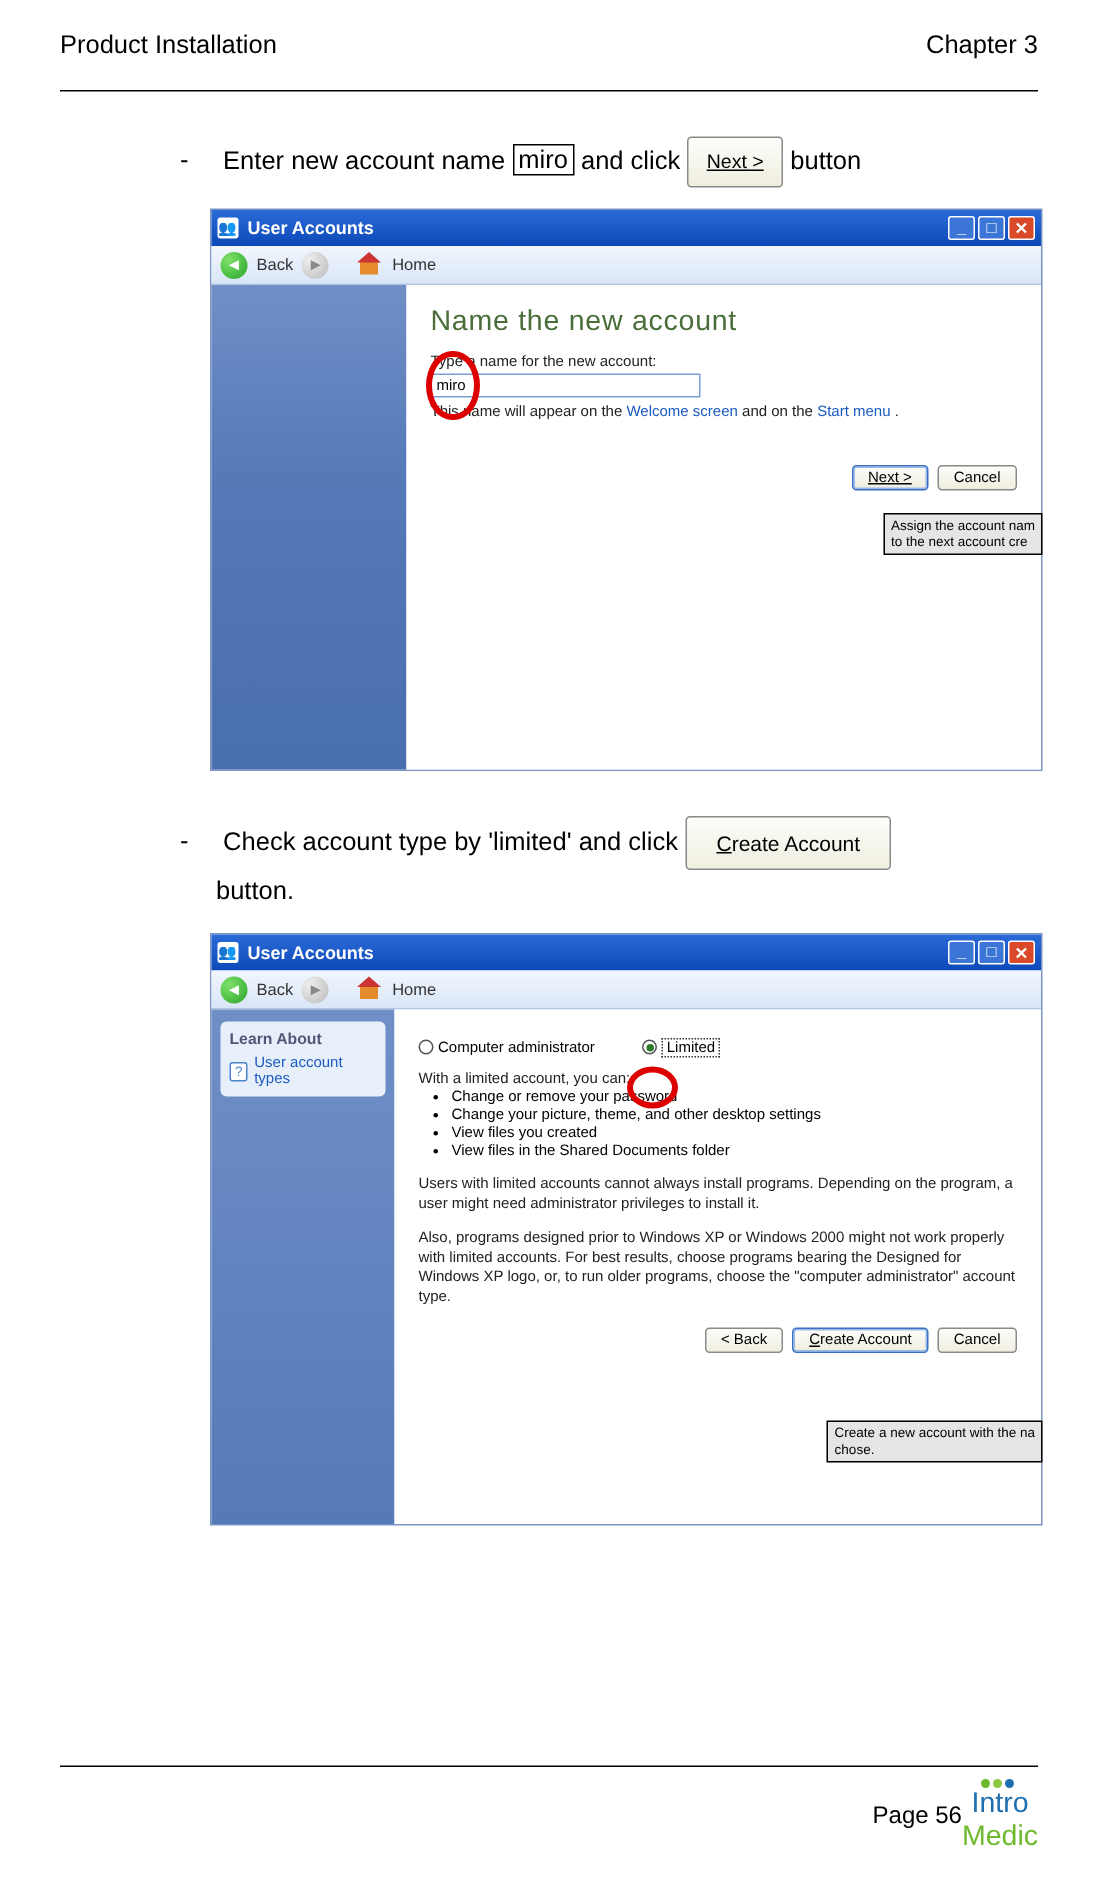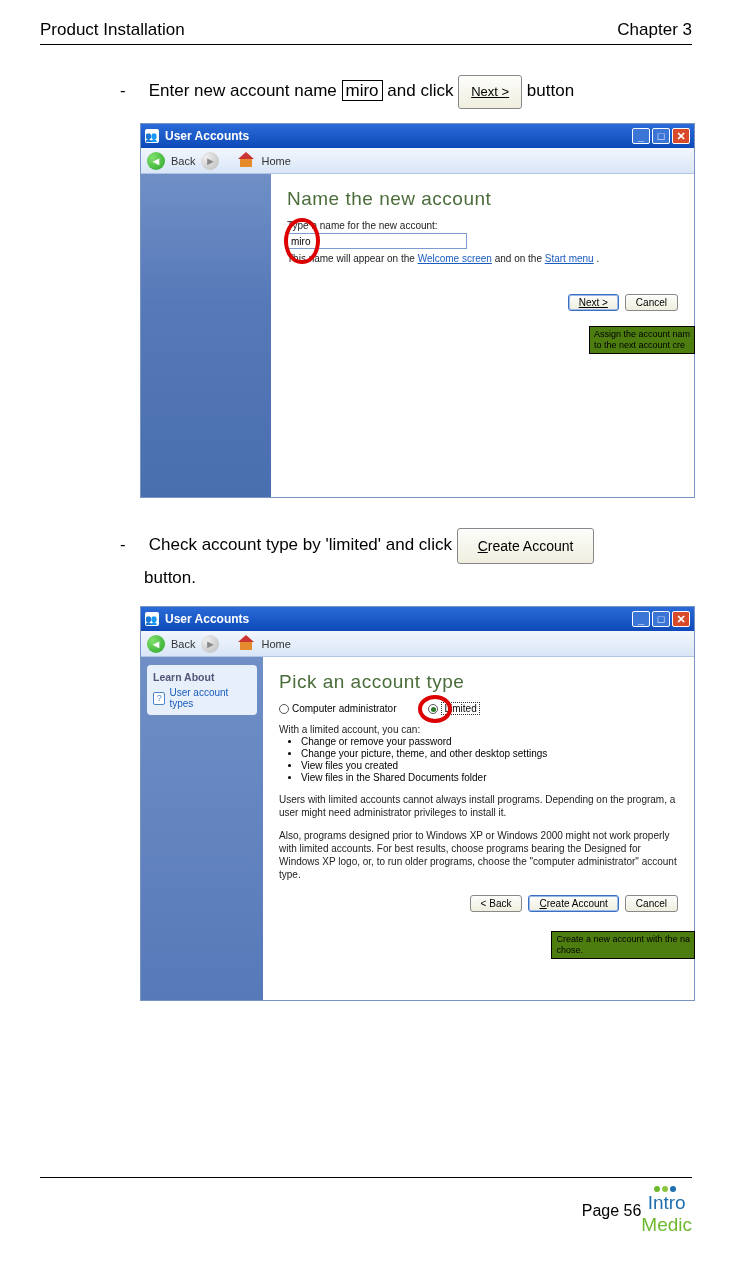--- a/index.html
+++ b/index.html
@@ -10,21 +10,21 @@
     background: #fff;
     font-family: Arial, Helvetica, sans-serif;
     position: relative;
     padding: 20px 40px 0 40px;
   }
   .header {
     display: flex;
     justify-content: space-between;
     font-size: 17px;
     border-bottom: 1.5px solid #000;
-    padding-bottom: 4px;
+    padding-bottom: 20px;
     margin-bottom: 30px;
   }
   .instr {
     font-size: 17px;
     margin: 11px 0 14px 80px;
     line-height: 28px;
   }
   .instr .dash { display:inline-block; width:24px; }
   .boxed { border:1.5px solid #000; padding:0 3px; }
   .btn-inline {
@@ -120,21 +120,21 @@
     font-family: "Trebuchet MS", Arial, sans-serif;
     font-size:19px;
     letter-spacing:0.5px;
     margin-bottom:10px;
   }
   .label-t { font-size:10px; color:#222; }
   .txt-input {
     width:180px; height:16px; border:1px solid #7b9bd1; font-size:10px; padding:0 3px; display:block; margin:2px 0 4px 0;
   }
   .subtext { font-size:10px; color:#222; }
-  .subtext a { color:#1a5bbf; text-decoration:underline; }
+  .subtext a { color:#1a5bbf; }
   .red-mark {
     position:absolute;
     border:4px solid #d00;
     border-radius:50%;
     width:34px;
     height:28px;
     pointer-events:none;
   }
   .wiz-buttons {
     display:flex;
@@ -147,21 +147,21 @@
     background: linear-gradient(#fdfdfb,#efeede);
     font-size:10px;
     padding:2px 10px;
     border-radius:3px;
   }
   .wiz-btn.primary { border:1px solid #3a70c4; box-shadow:0 0 0 1px #9bb9e6 inset; }
   .tooltip {
     position:absolute;
     right:-1px;
     border:1px solid #000;
-    background:#4d7c0f;
+    background:#e5e5e5;
     font-size:9px;
     padding:2px 4px;
     line-height:11px;
   }
   .radio-row { display:flex; gap:32px; align-items:center; font-size:10px; margin:6px 0 10px 0; }
   .radio { width:10px;height:10px;border:1px solid #555;border-radius:50%;display:inline-flex;align-items:center;justify-content:center;margin-right:3px;vertical-align:middle;}
   .radio.sel::after{content:"";width:5px;height:5px;background:#2a7a2a;border-radius:50%;}
   .bullets { margin:0; padding-left:22px; font-size:10px; }
   .bullets li { margin:1px 0; }
   .para { font-size:10px; margin-top:10px; line-height:13px; color:#222;}
@@ -275,21 +275,20 @@
     <div class="sidebar-panel">
       <div class="sidepanel-inner">
         <div class="learn-title">Learn About</div>
         <div class="help-link">
           <span class="help-q">?</span>
           <span>User account types</span>
         </div>
       </div>
     </div>
     <div class="main-pane">
-      <div class="wiz-title">Pick an account type</div>
       <div class="radio-row">
         <span><span class="radio"></span><span>Computer administrator</span></span>
         <span style="position:relative;">
           <span class="radio sel"></span><span style="border:1px dotted #333;padding:0 2px;">Limited</span>
         </span>
       </div>
       <div class="red-mark" style="left:155px; top:38px;"></div>
       <div class="label-t">With a limited account, you can:</div>
       <ul class="bullets">
         <li>Change or remove your password</li>

